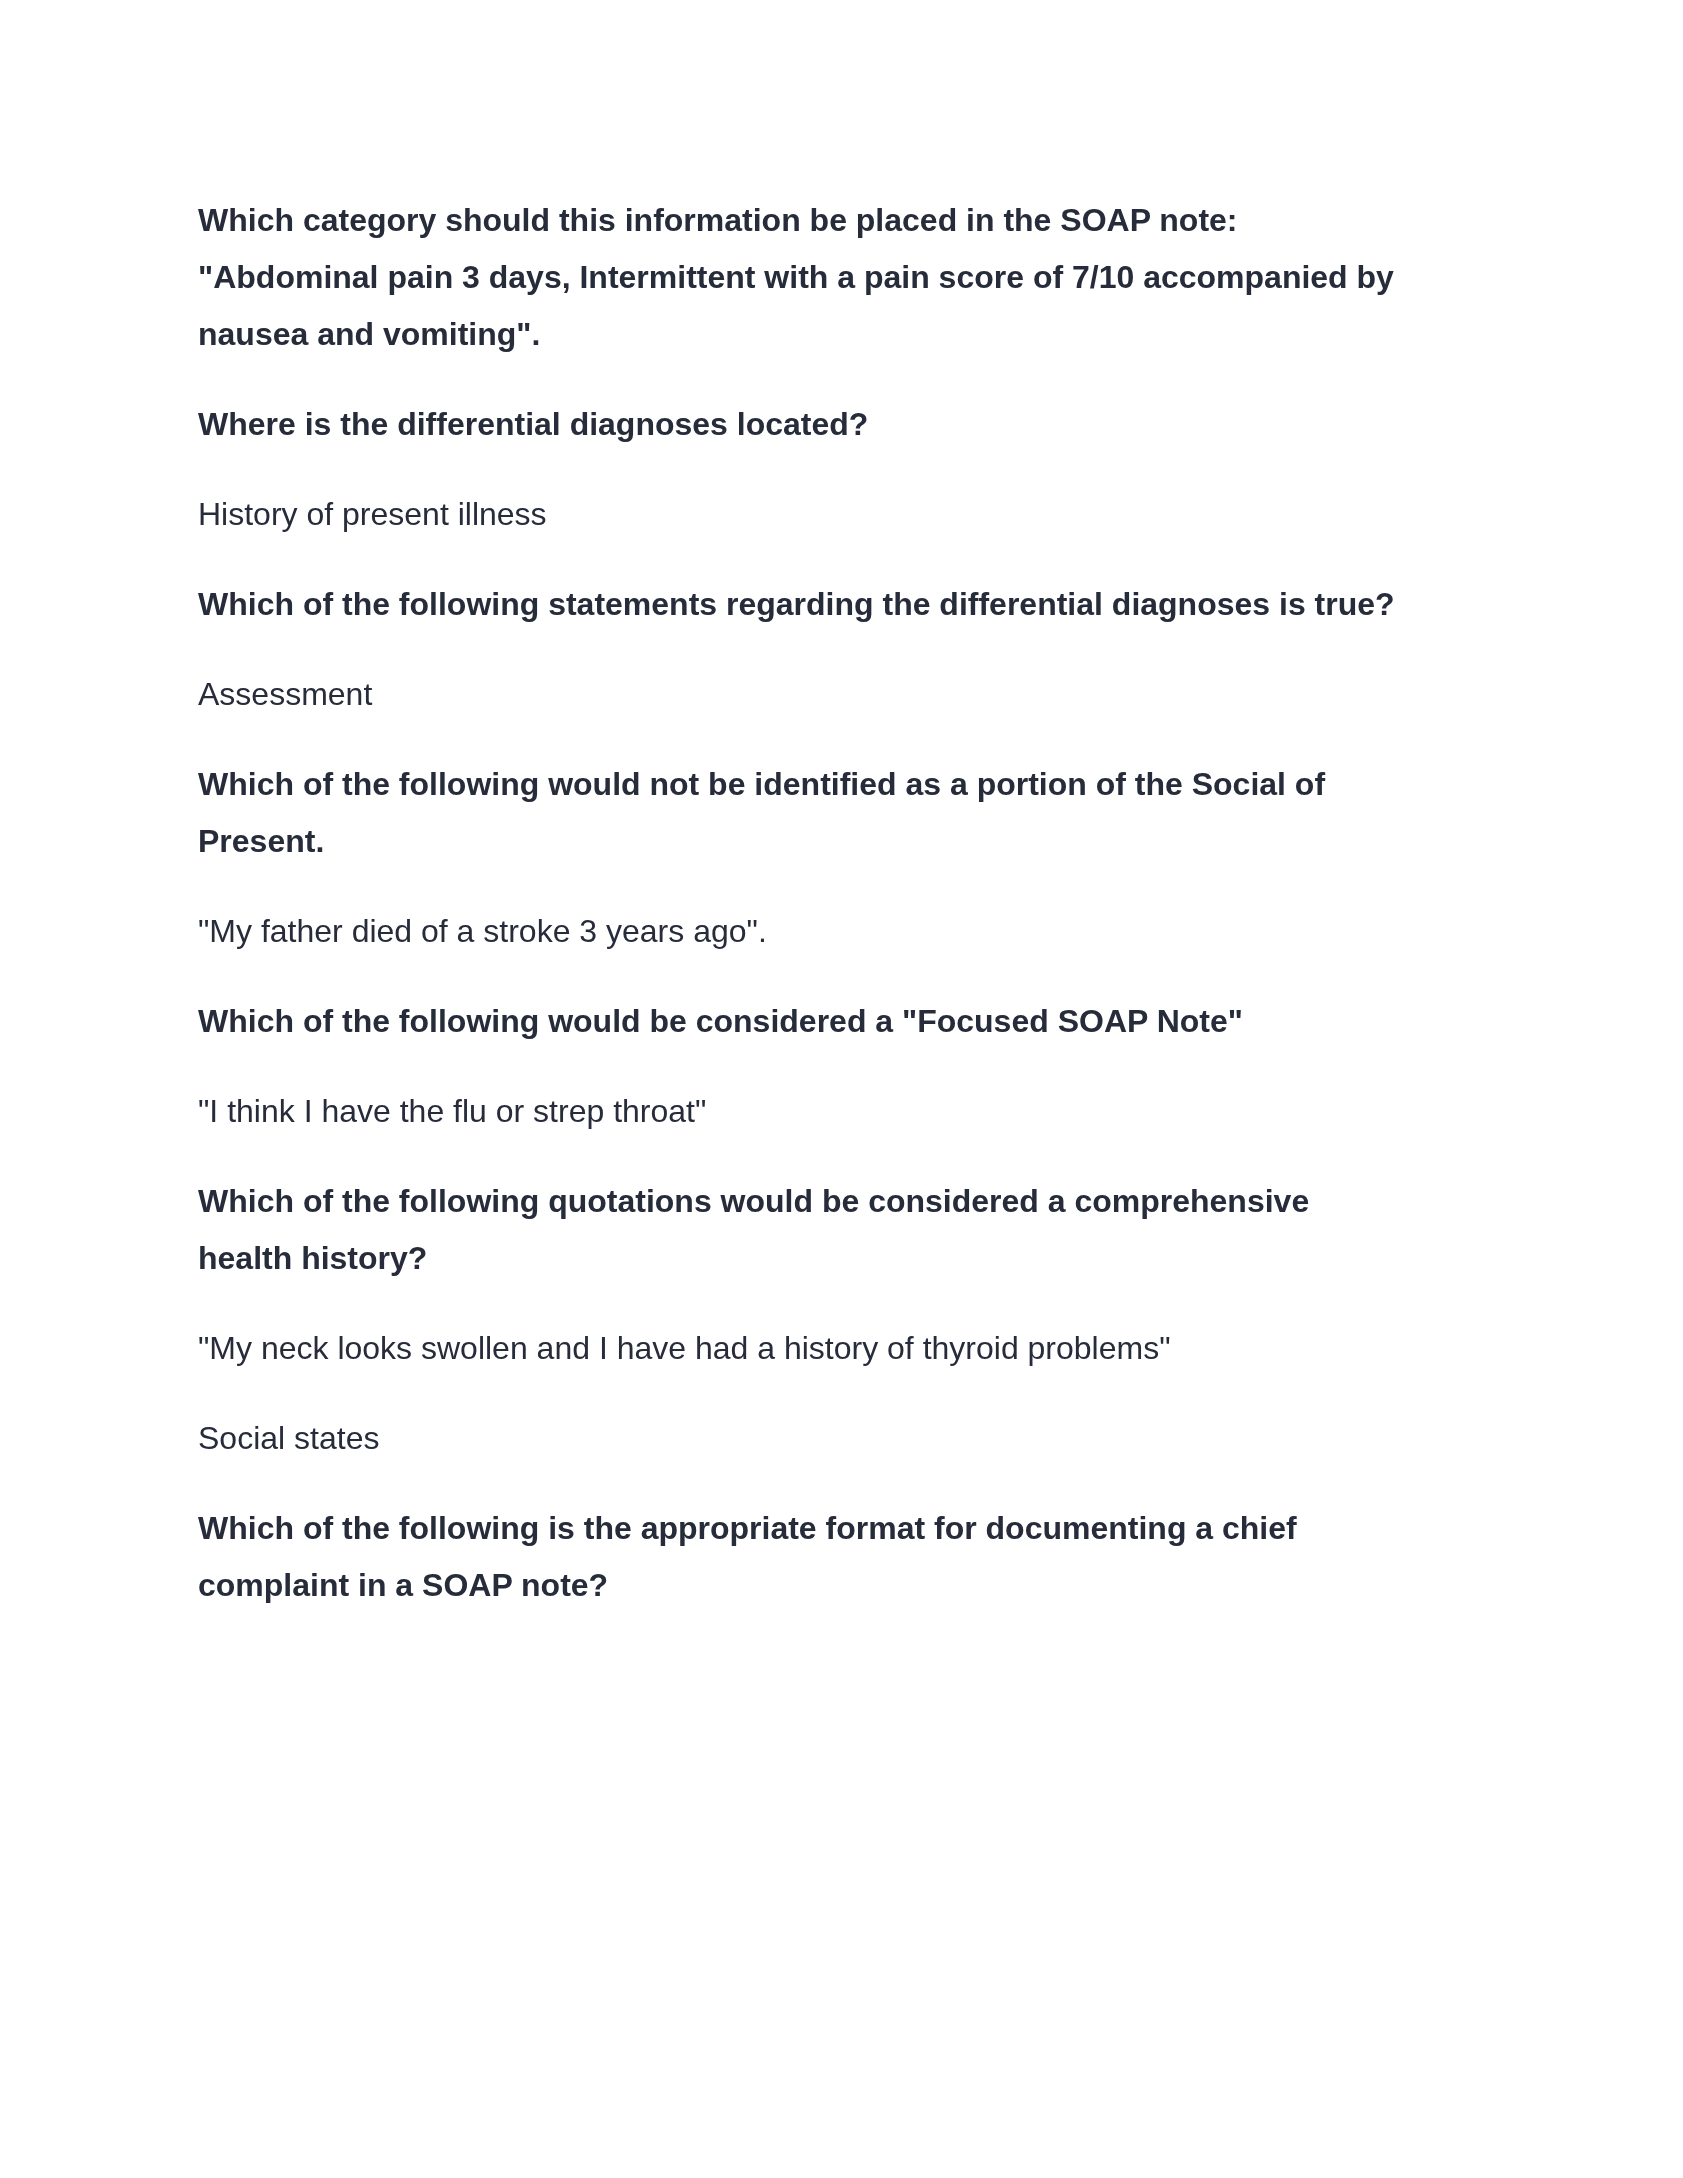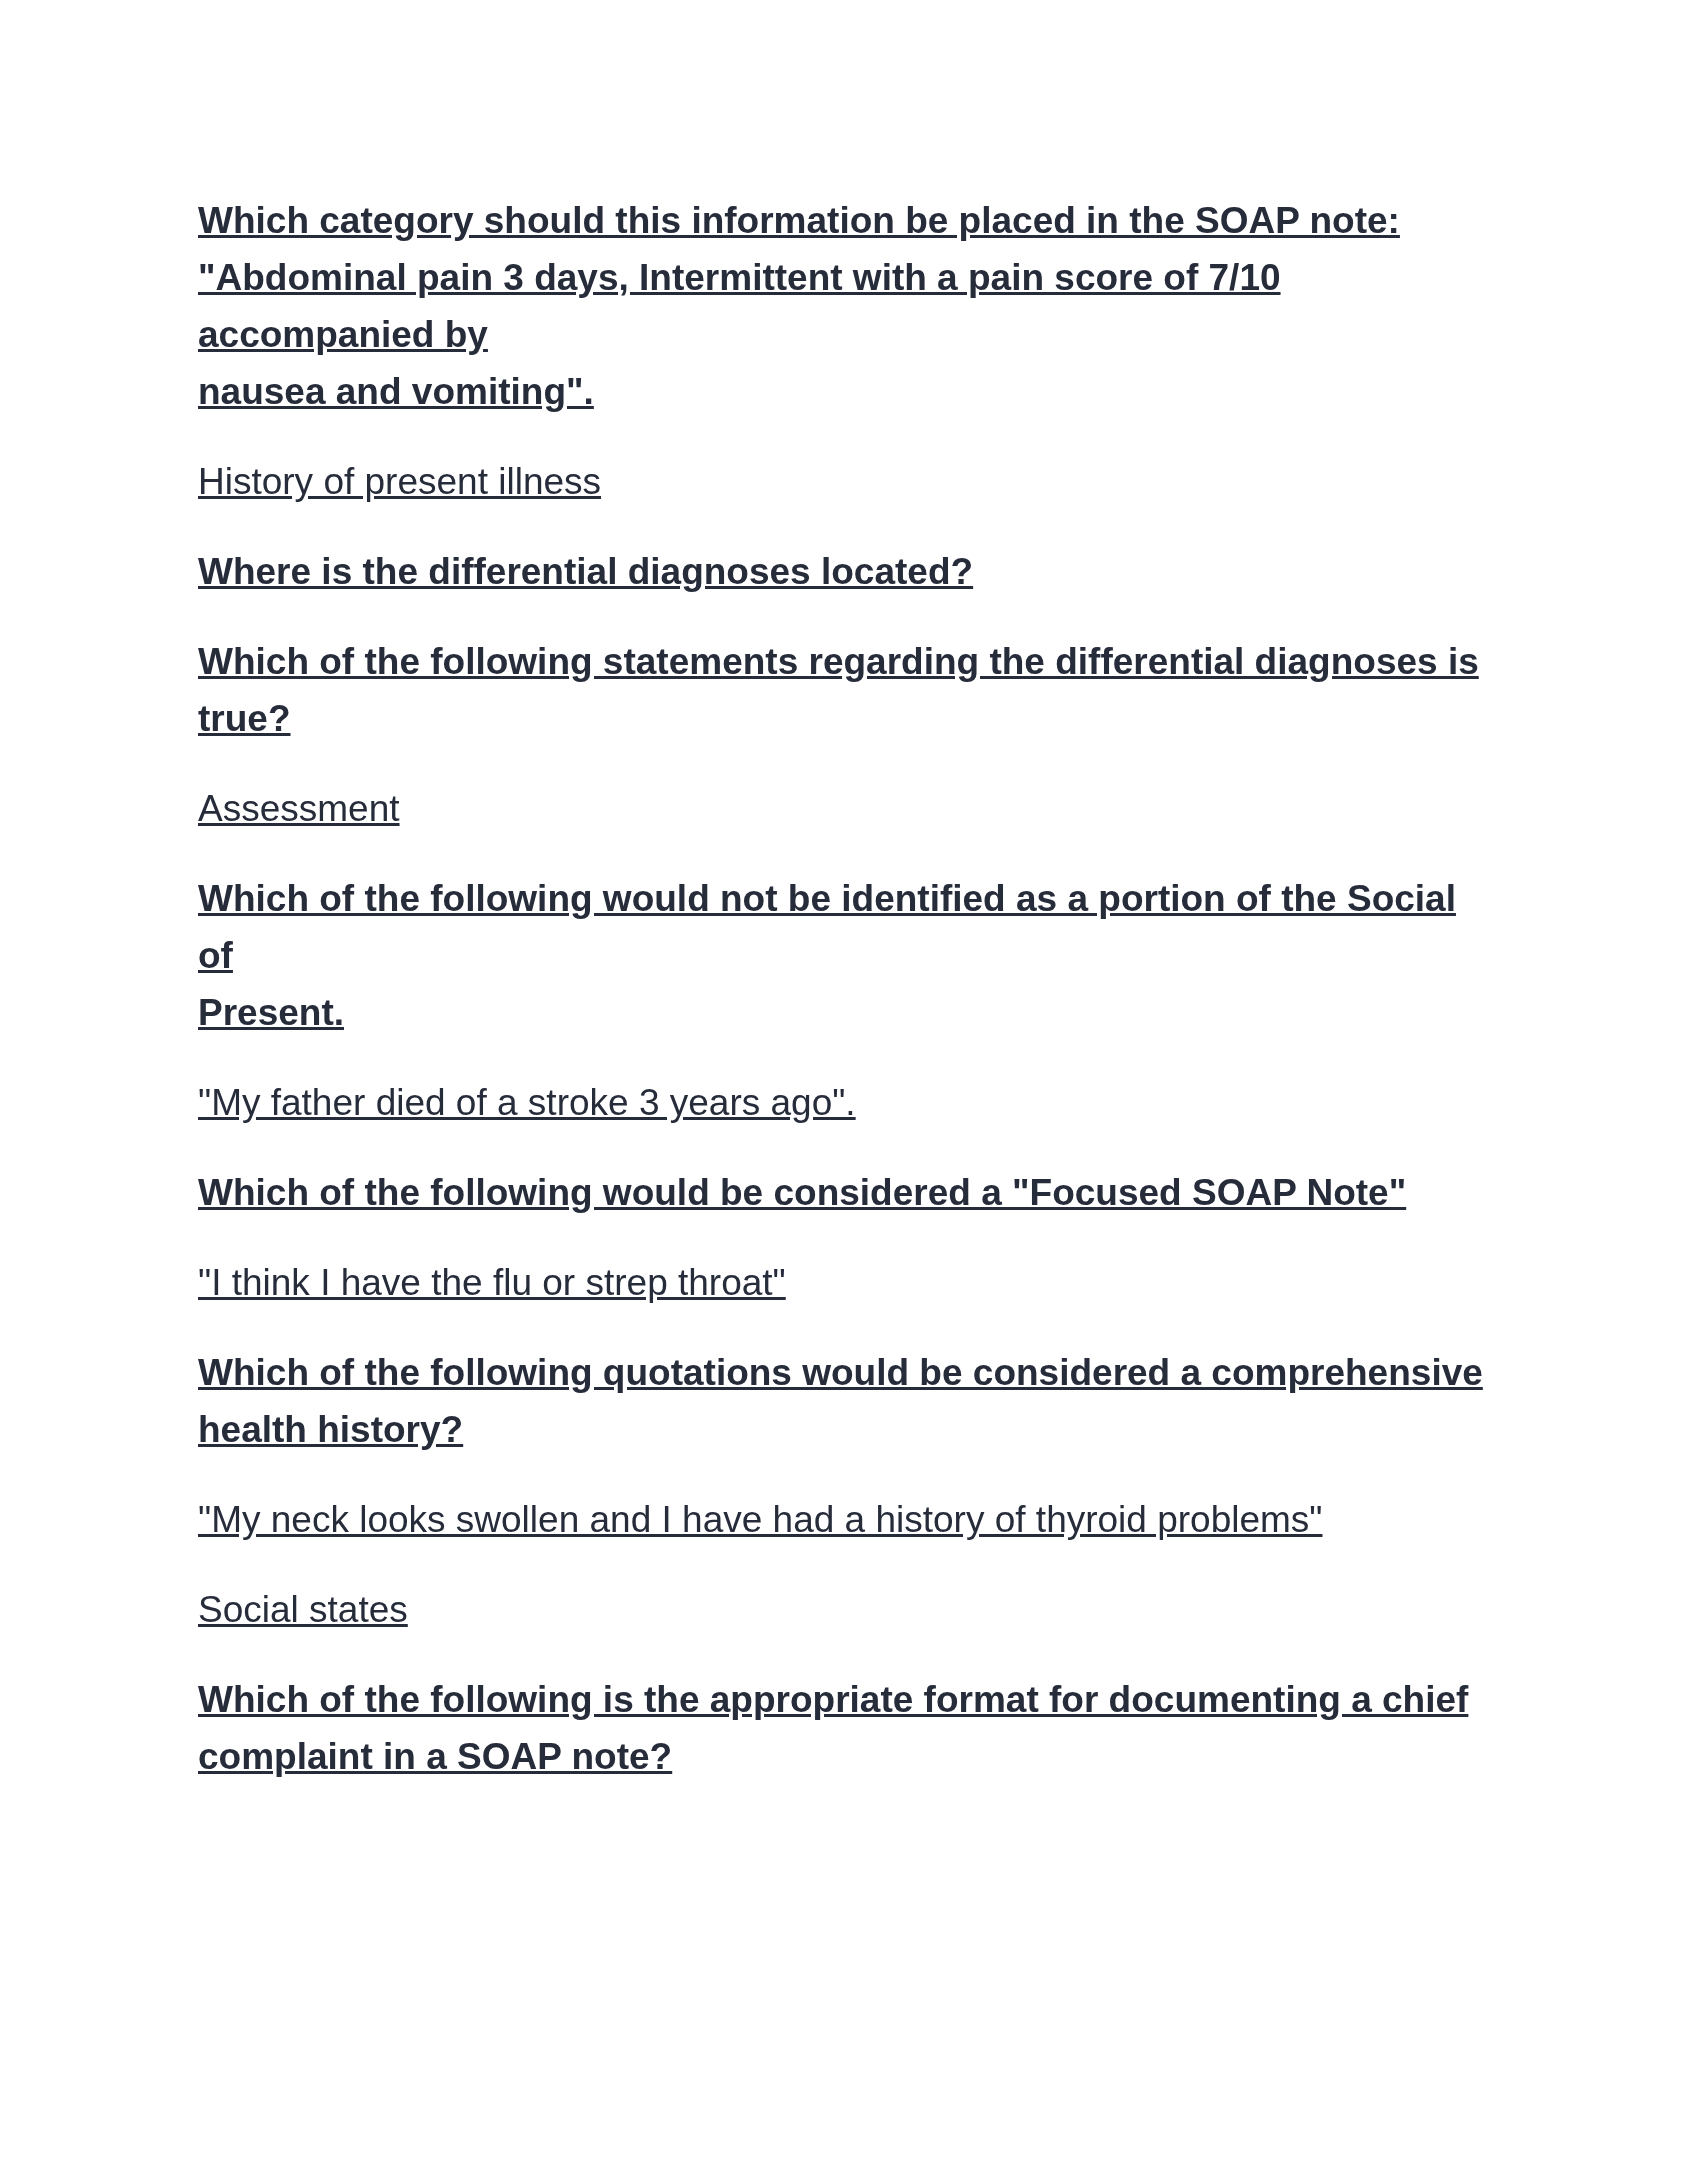--- a/index.html
+++ b/index.html
@@ -15,39 +15,38 @@
     font-family: "Liberation Sans", sans-serif;
     color: #272c3b;
   }
   .page {
     position: absolute;
     left: 198px;
     top: 192px;
     width: 1287px;
   }
   .block {
-    font-size: 37px;
+    font-size: 32px;
     line-height: 57px;
     margin: 0 0 33px 0;
     white-space: pre-line;
-    text-decoration: underline;
   }
   .question { font-weight: bold; }
   .answer { font-weight: normal; }
 </style>
 </head>
 <body>
 
 <div class="page">
   <p class="block question">Which category should this information be placed in the SOAP note:
 "Abdominal pain 3 days, Intermittent with a pain score of 7/10 accompanied by
 nausea and vomiting".</p>
+  <p class="block question">Where is the differential diagnoses located?</p>
+
   <p class="block answer">History of present illness</p>
-
-  <p class="block question">Where is the differential diagnoses located?</p>
   <p class="block question">Which of the following statements regarding the differential diagnoses is true?</p>
 
   <p class="block answer">Assessment</p>
 
   <p class="block question">Which of the following would not be identified as a portion of the Social of
 Present.</p>
   <p class="block answer">"My father died of a stroke 3 years ago".</p>
 
   <p class="block question">Which of the following would be considered a "Focused SOAP Note"</p>
   <p class="block answer">"I think I have the flu or strep throat"</p>

